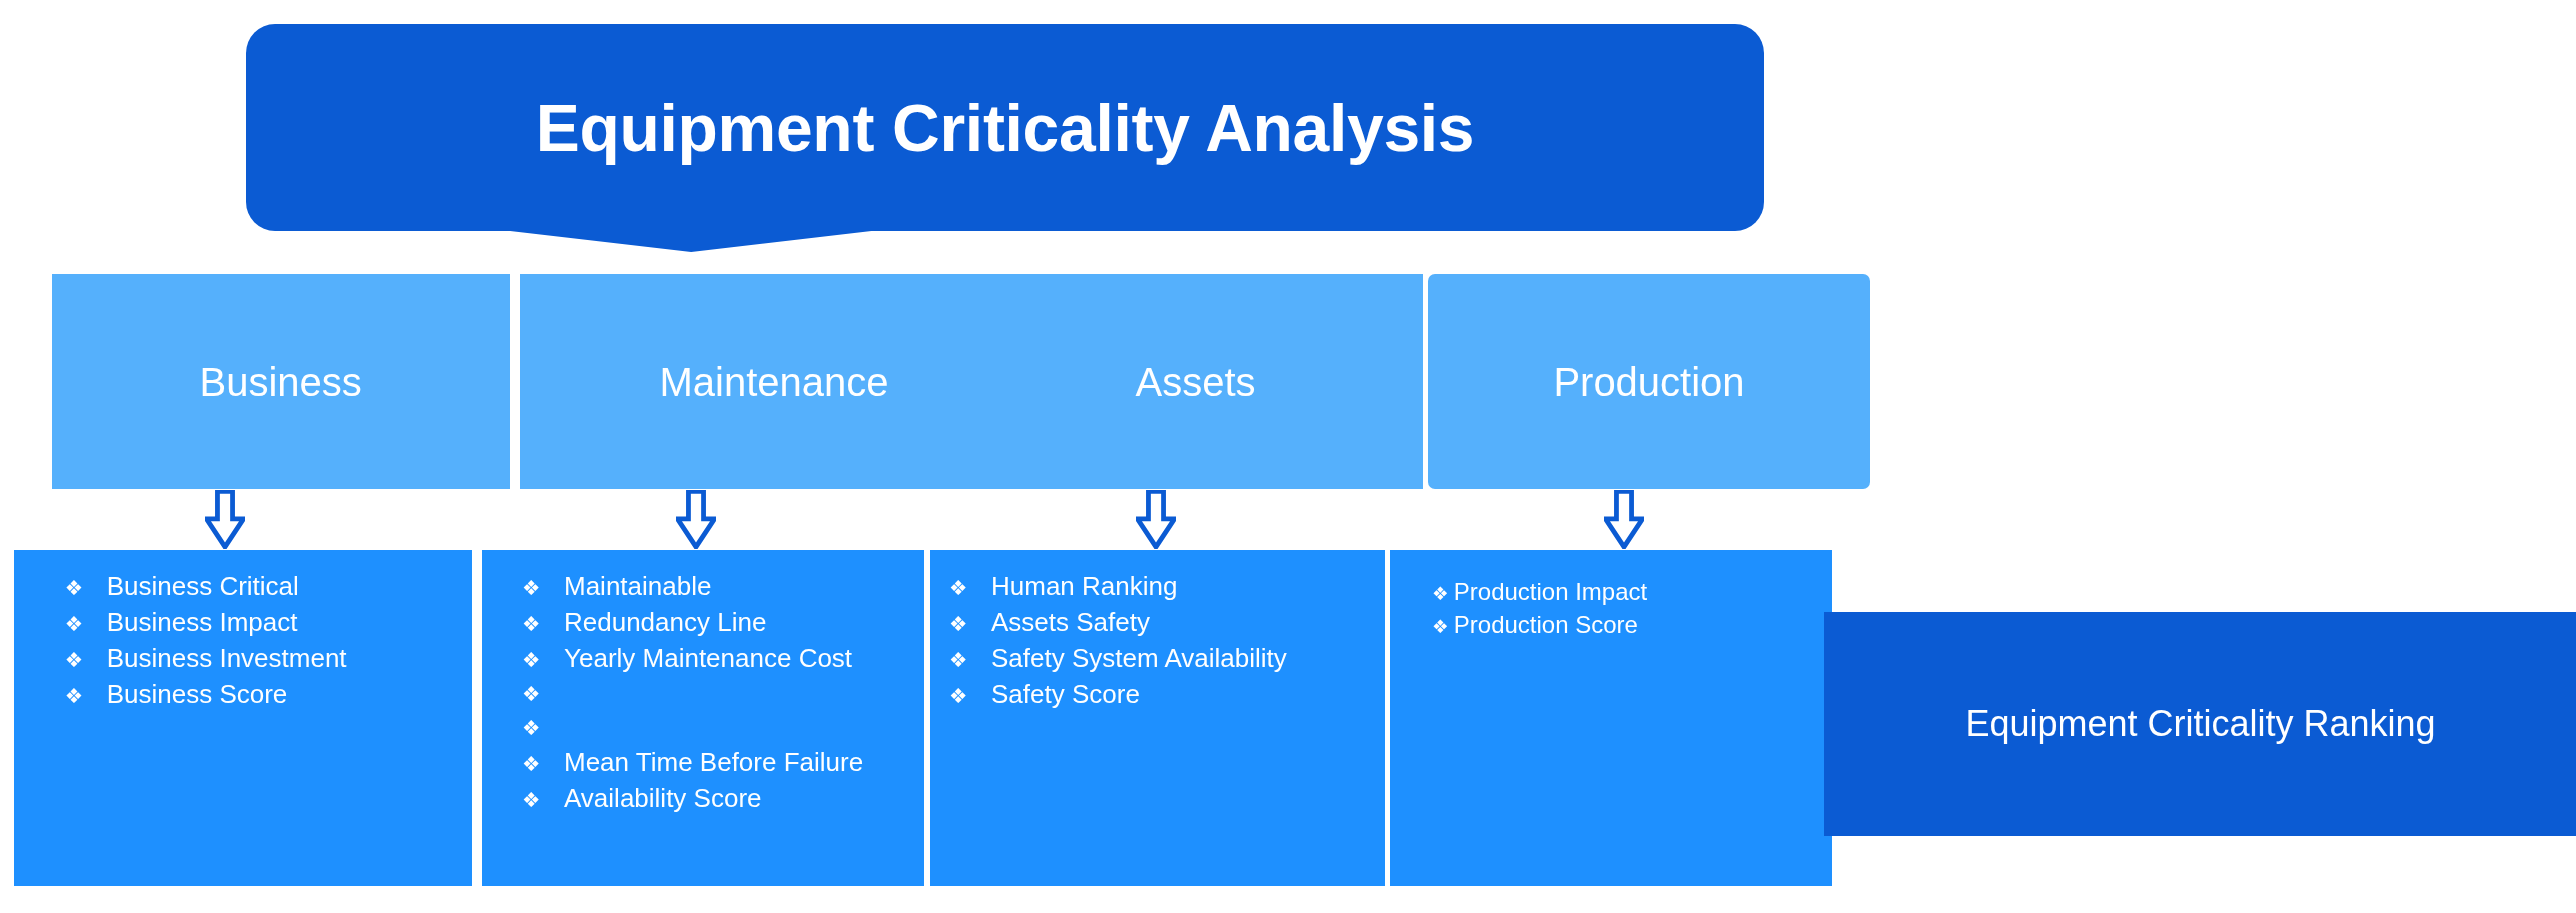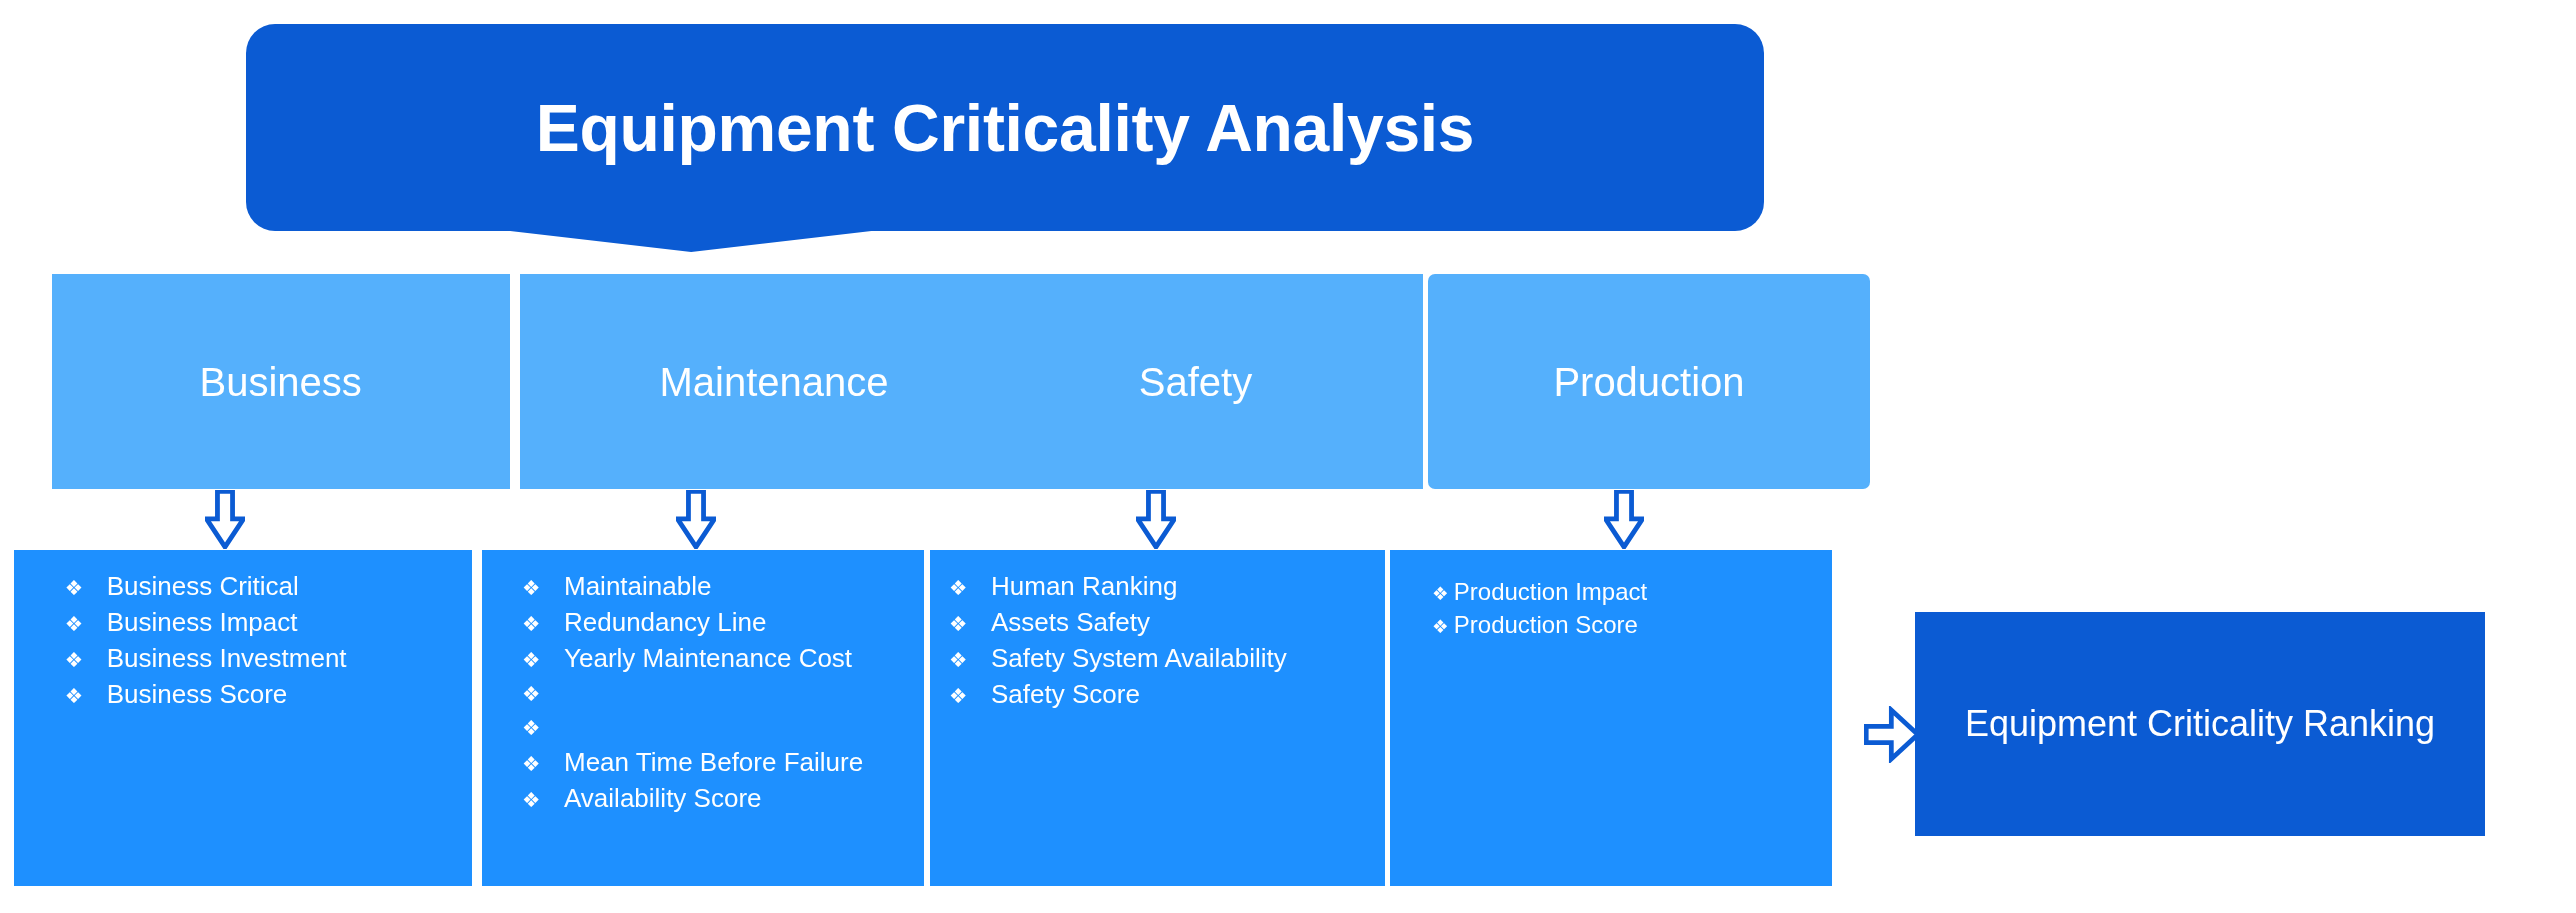--- a/index.html
+++ b/index.html
@@ -57,21 +57,21 @@
   .lst.c2 .bullets li .bul{margin-right:27px;}
   .lst.c3 .bullets{padding-left:42px;padding-top:26px;}
   .lst.c3 .bullets li{font-size:24px;line-height:31px;}
   .lst.c3 .bullets li .bul{margin-right:6.8px;font-size:18.5px;line-height:31px;}
 
   
   .rt-arrow{position:absolute;left:1864px;top:706px;width:56px;height:57px;}
   .rt-arrow svg{display:block;width:56px;height:57px;}
 
   
-  .rank-box{position:absolute;left:1915px;top:612px;width:570px;height:224px;
+  .rank-box{position:absolute;left:1824px;top:612px;width:753px;height:224px;
             background:#0B5BD3;display:flex;align-items:center;justify-content:center;}
   .rank-label{color:#ffffff;font-size:36px;font-weight:400;line-height:1;white-space:nowrap;}
 </style>
 </head>
 <body>
 
 <div id="stage">
 
   <div class="banner">
     <div class="banner-title">Equipment Criticality Analysis</div>
@@ -82,21 +82,21 @@
     </svg>
   </div>
 
   <div class="hdr c0">
     <span class="hdr-label">Business</span>
   </div>
   <div class="hdr c1">
     <span class="hdr-label">Maintenance</span>
   </div>
   <div class="hdr c2">
-    <span class="hdr-label">Safety</span>
+    <span class="hdr-label">Assets</span>
   </div>
   <div class="hdr c3">
     <span class="hdr-label">Production</span>
   </div>
 
   <div class="dn-arrow a0">
     <svg viewBox="0 0 58 86" xmlns="http://www.w3.org/2000/svg">
       <polygon points="18,2 40,2 40,42 56,42 29,83 2,42 18,42" fill="#ffffff" stroke="#0B5BD3" stroke-width="7" stroke-linejoin="miter"></polygon>
     </svg>
   </div>

